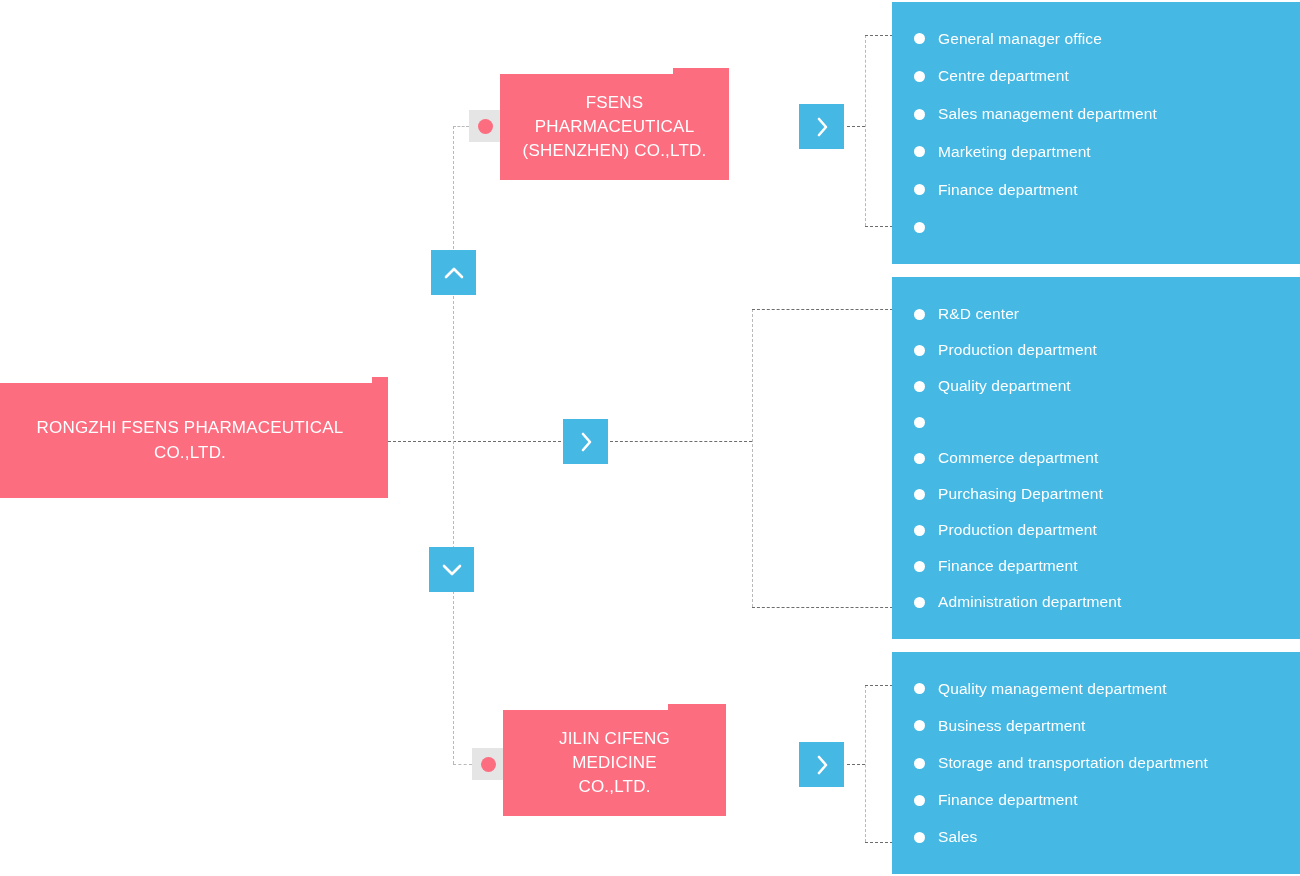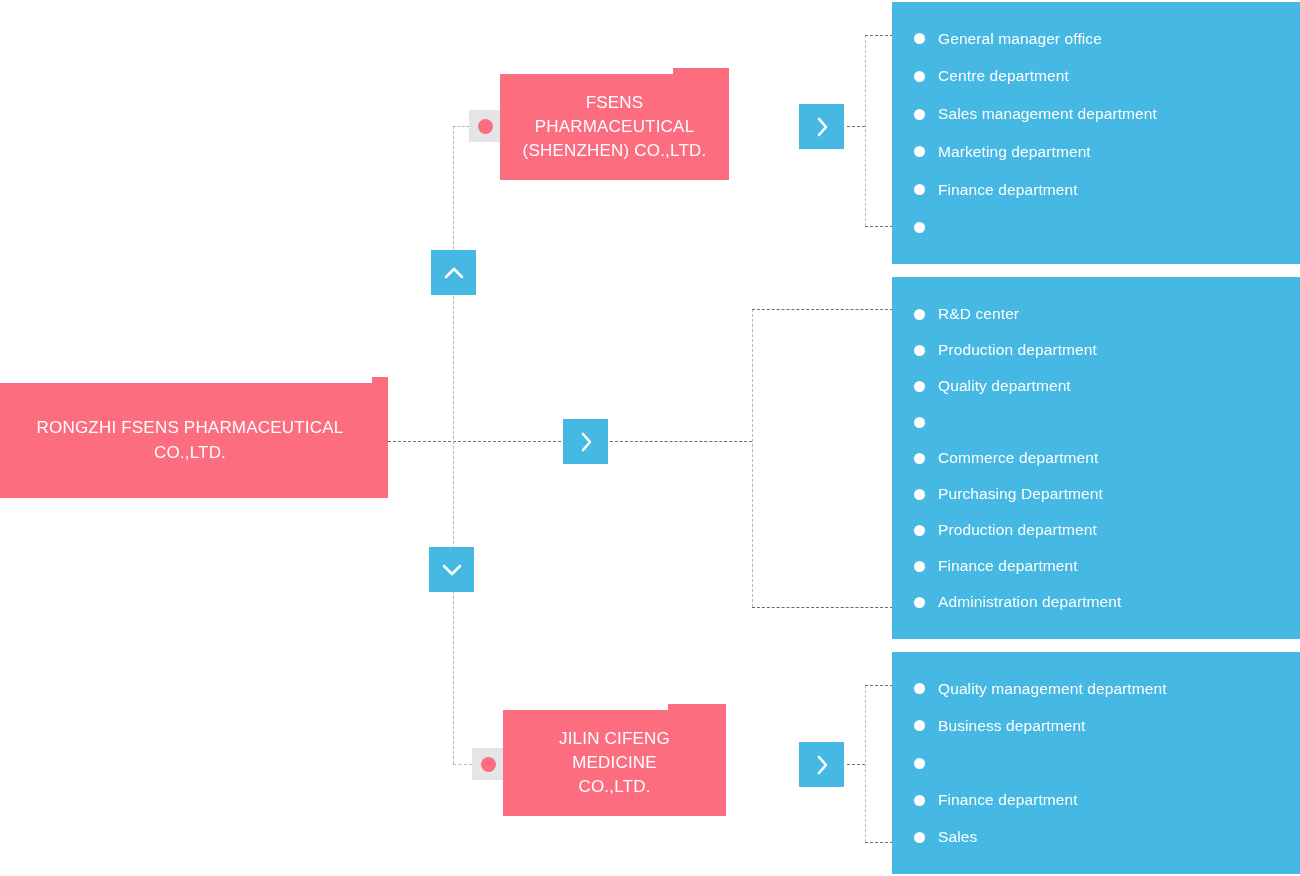--- a/index.html
+++ b/index.html
@@ -304,20 +304,21 @@
     <div class="panel-item">
       <span class="panel-bullet"></span>
       <span class="panel-label">Quality management department</span>
     </div>
     <div class="panel-item">
       <span class="panel-bullet"></span>
       <span class="panel-label">Business department</span>
     </div>
     <div class="panel-item">
       <span class="panel-bullet"></span>
+      <span class="panel-label">Storage and transportation department</span>
     </div>
     <div class="panel-item">
       <span class="panel-bullet"></span>
       <span class="panel-label">Finance department</span>
     </div>
     <div class="panel-item">
       <span class="panel-bullet"></span>
       <span class="panel-label">Sales</span>
     </div>
   </div>

